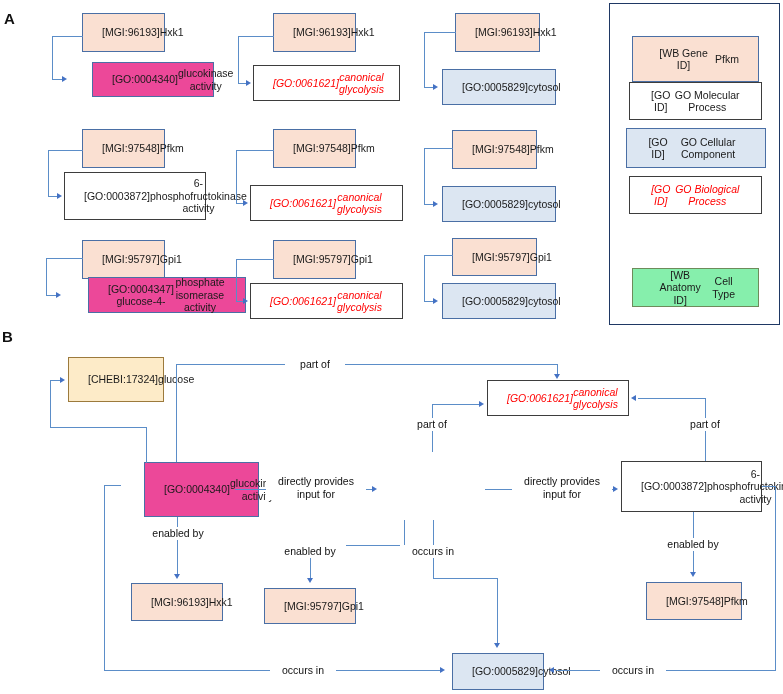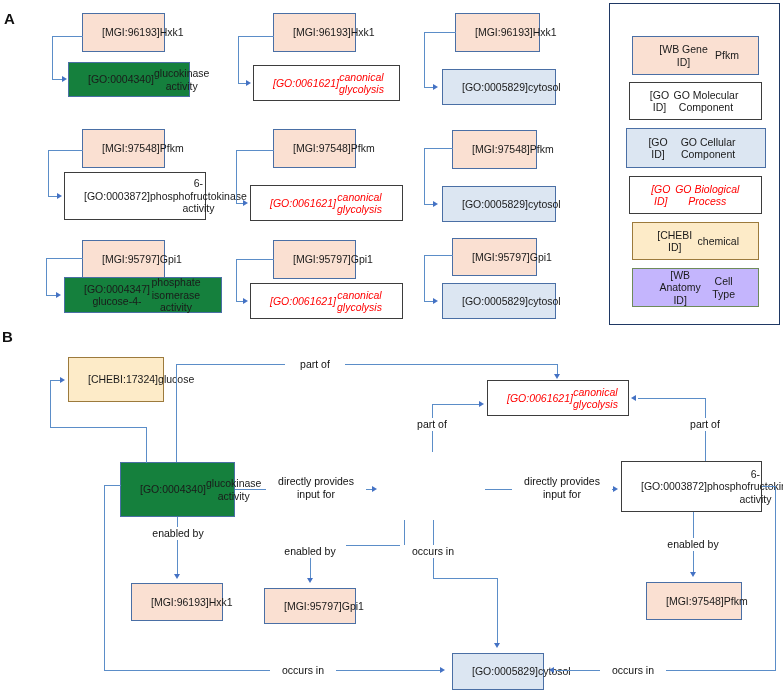--- a/index.html
+++ b/index.html
@@ -25,25 +25,25 @@
     text-align:center;
     line-height:1.18;
     font-size:10.5px;
     padding:2px 19px;
     background:#fff;
   }
   .node span{display:block;white-space:pre-line;}
 
   .n-gene{background:#FAE0D2;border:1.3px solid #4A6FA5;}
   .n-mf{background:#ffffff;border:1.6px solid #3d3d3d;}
-  .n-mf-blue{background:#15803d;border:1.3px solid #4A6FA5;}
+  .n-mf-blue{background:#ec4899;border:1.3px solid #4A6FA5;margin-left:24px;}
   .n-cc{background:#DCE6F2;border:1.3px solid #4A6FA5;}
   .n-bp{background:#ffffff;border:1.6px solid #3d3d3d;color:#FF0000;font-style:italic;}
   .n-chem{background:#FDEBC8;border:1.3px solid #9C7A3C;}
-  .n-ct{background:#c4b5fd;border:1.3px solid #6E8B5A;}
+  .n-ct{background:#86efac;border:1.3px solid #6E8B5A;}
 
   
   .panel-letter{
     position:absolute;
     font-weight:bold;
     font-size:15px;
     color:#111;
   }
 
   
@@ -200,39 +200,35 @@
     <span>[GO:0005829]</span>
     <span>cytosol</span>
   </div>
   <div class="ln lnh" style="left:424px;top:255px;width:29px;"></div>
   <div class="ln lnv" style="left:424px;top:255px;height:46px;"></div>
   <div class="ln lnh" style="left:424px;top:301px;width:10px;"></div>
   <div class="arw arw-r" style="left:433px;top:297.5px;"></div>
 
   <div id="key-box"></div>
 
-  <div class="node n-gene" style="left:632px;top:36px;width:127px;height:39px;">
+  <div class="node n-gene" style="left:632px;top:36px;width:127px;height:46px;">
     <span>[WB Gene ID]</span>
     <span>Pfkm</span>
   </div>
   <div class="node n-mf" style="left:629px;top:82px;width:133px;height:38px;">
     <span>[GO ID]</span>
-    <span>GO Molecular Component</span>
+    <span>GO Molecular Process</span>
   </div>
   <div class="node n-cc" style="left:626px;top:128px;width:140px;height:40px;">
     <span>[GO ID]</span>
     <span>GO Cellular Component</span>
   </div>
   <div class="node n-bp" style="left:629px;top:176px;width:133px;height:38px;">
     <span>[GO ID]</span>
     <span>GO Biological Process</span>
-  </div>
-  <div class="node n-chem" style="left:632px;top:222px;width:127px;height:38px;">
-    <span>[CHEBI ID]</span>
-    <span>chemical</span>
   </div>
   <div class="node n-ct" style="left:632px;top:268px;width:127px;height:39px;">
     <span>[WB Anatomy ID]</span>
     <span>Cell Type</span>
   </div>
 
   <div class="panel-letter" style="left:2px;top:328px;">B</div>
 
   <div class="node n-chem" style="left:68px;top:357px;width:96px;height:45px;">
     <span>[CHEBI:17324]</span>

